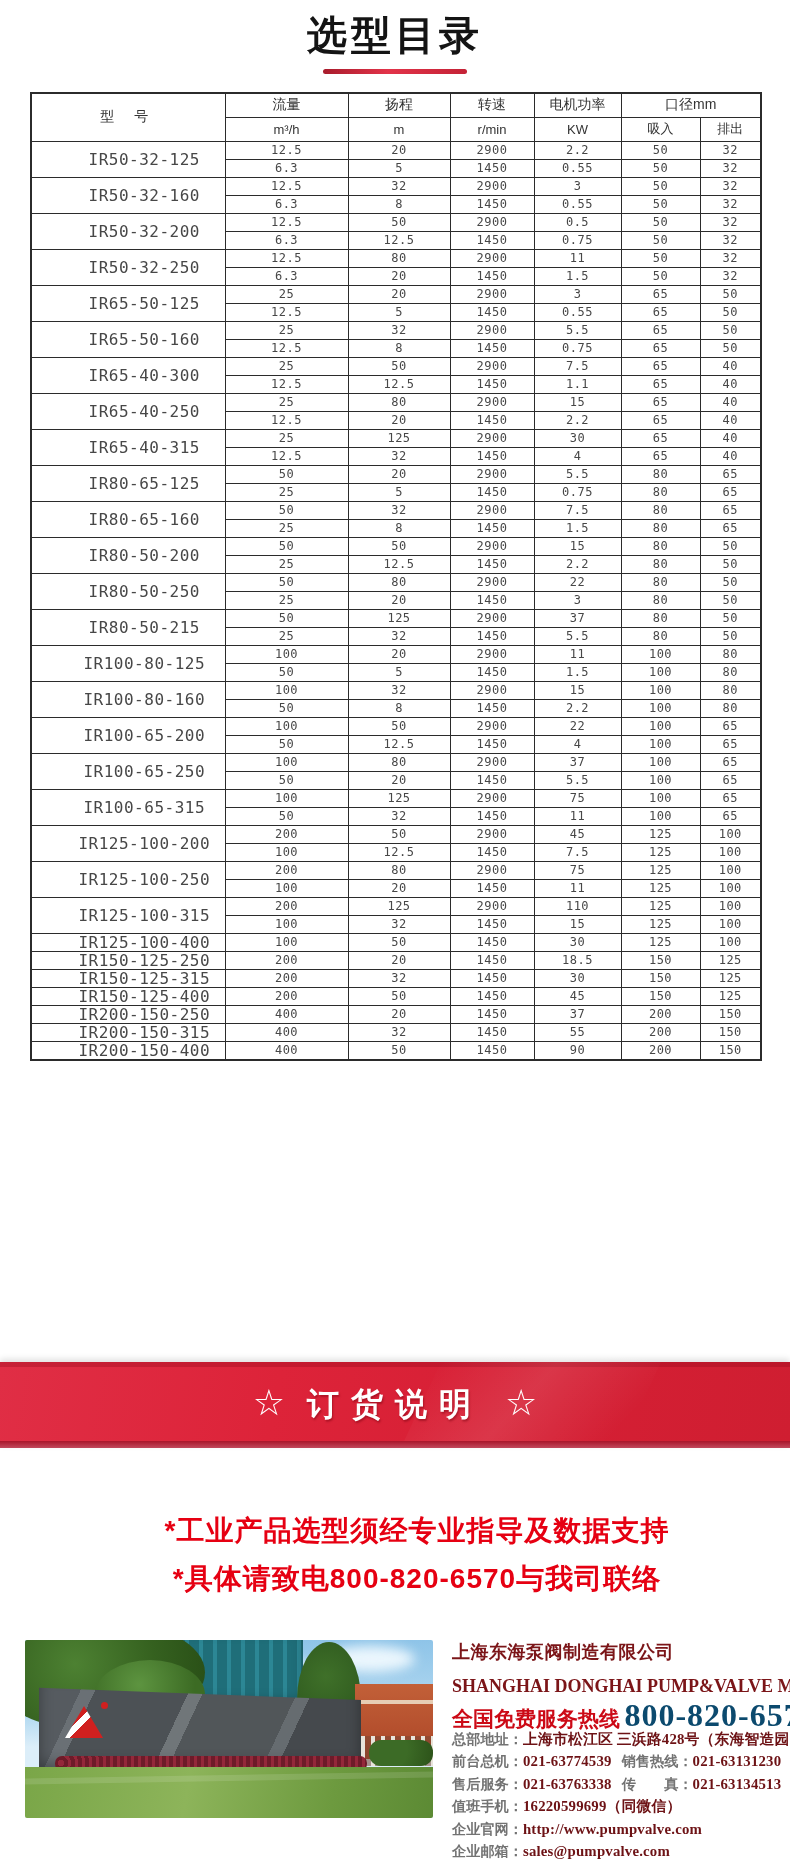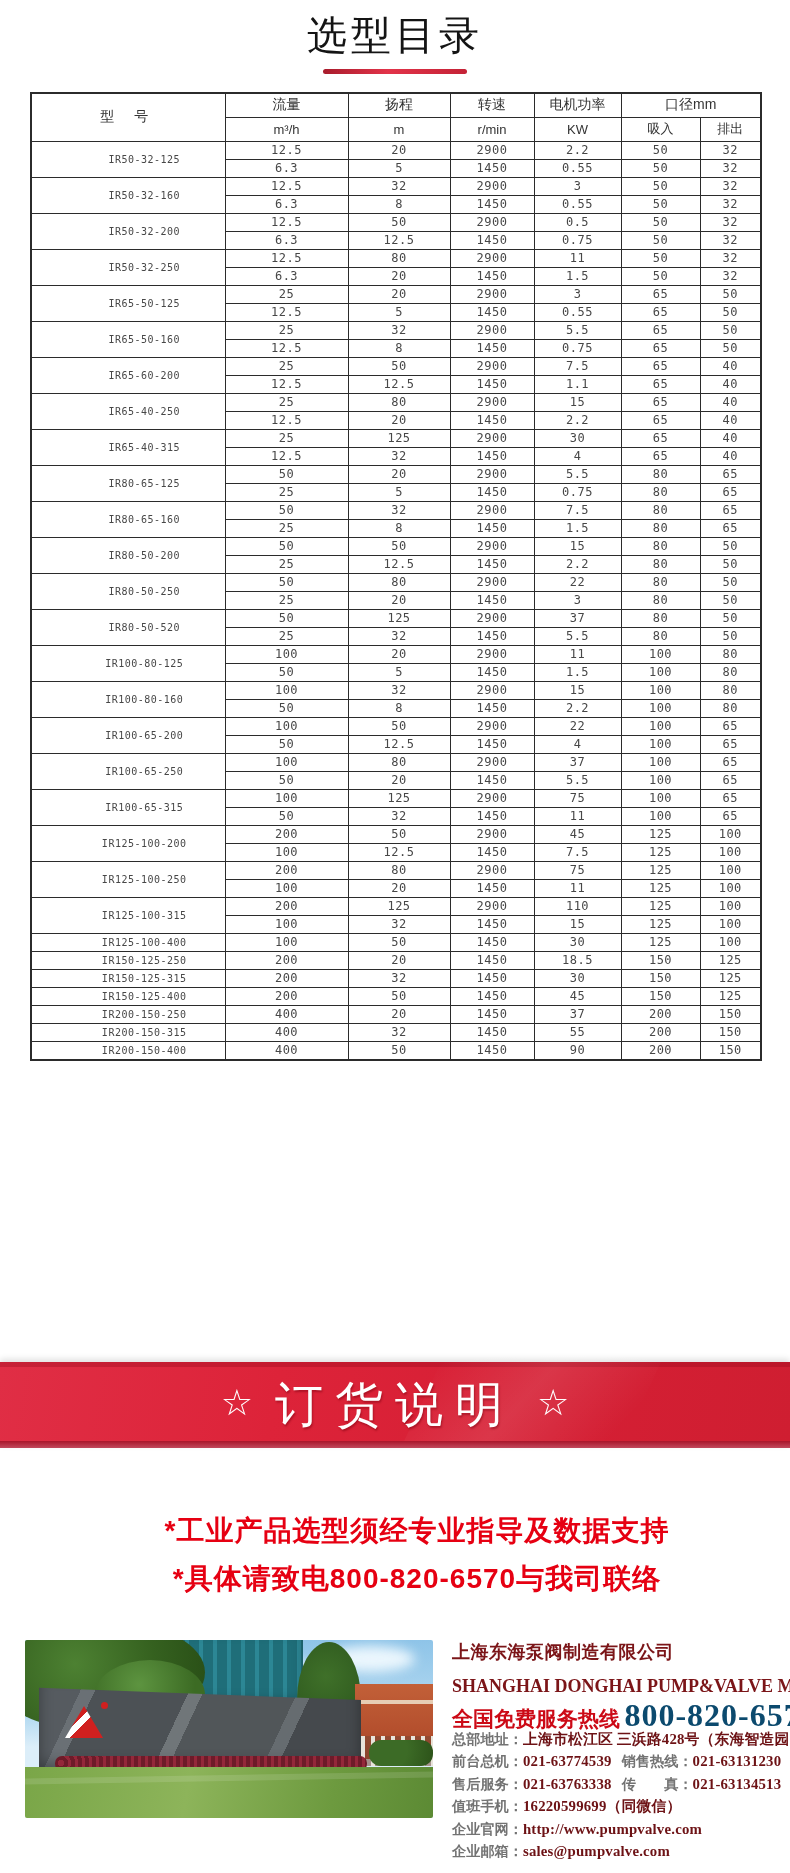--- a/index.html
+++ b/index.html
@@ -1,55 +1,55 @@
 <!DOCTYPE html>
 <html><head>
 <meta charset="utf-8">
 <style>
   * { margin:0; padding:0; box-sizing:border-box; }
   body { background:#ffffff; font-family:"Liberation Sans","DejaVu Sans",sans-serif; }
   .page { position:relative; width:790px; height:1873px; background:#fff; overflow:hidden; margin:0 auto; }
 
   
   .page-title { position:absolute; top:8px; left:0; width:100%; text-align:center;
-    font-size:40px; font-weight:normal; color:#141414; letter-spacing:4px; }
+    font-size:40px; font-weight:bold; color:#141414; letter-spacing:4px; }
   .title-underline { position:absolute; top:69px; left:calc(50% - 72px); width:144px; height:5px;
     border-radius:3px; background:linear-gradient(90deg,#a81c2c 0%,#e23349 45%,#c42236 100%); }
 
   
   .spec-table { position:absolute; top:92px; left:30px; width:730px;
     border-collapse:collapse; table-layout:fixed; }
   .spec-table th, .spec-table td { border:1px solid #2b2b2b; text-align:center; vertical-align:middle;
     color:#474747; overflow:hidden; white-space:nowrap; }
   .spec-table { border:2px solid #2b2b2b; }
   .spec-table thead th { height:24px; font-size:14px; font-weight:normal; color:#333; }
   .spec-table thead .unit-row th { font-size:13px; }
   .spec-table tbody td { height:17px; font-size:12px; line-height:17px;
     font-family:"DejaVu Sans Mono","Liberation Mono",monospace; letter-spacing:0.5px; }
-  .spec-table td.model-cell { font-size:10px; letter-spacing:0.5px;padding-left:32px; }
+  .spec-table td.model-cell { font-size:16px; letter-spacing:0.5px;padding-left:32px; }
   .model-header { letter-spacing:8px; }
 
   
   .footnote { position:absolute; top:1093px; left:27px; font-size:13.5px; color:#3c3c3c; letter-spacing:0.3px; }
 
   
   .order-banner { position:absolute; top:1362px; left:0; width:790px; height:86px;
     background:linear-gradient(100deg,#e02e45 0%,#dd2339 35%,#d51f34 70%,#cf1e31 100%);
     box-shadow:0 -3px 6px rgba(0,0,0,0.12); }
   .order-banner::before { content:""; position:absolute; left:0; top:0; width:100%; height:5px;
     background:rgba(150,10,30,0.35); }
   .order-banner::after { content:""; position:absolute; left:0; bottom:0; width:100%; height:7px;
     background:linear-gradient(#a8152a,#c2485c); }
   .banner-streak { position:absolute; top:-10px; left:420px; width:220px; height:110px;
     background:linear-gradient(115deg,rgba(255,255,255,0) 0%,rgba(255,255,255,0.10) 45%,rgba(255,255,255,0) 90%);
     transform:skewX(-25deg); }
   .banner-inner { position:absolute; top:0; left:0; width:100%; height:100%;
     display:flex; align-items:center; justify-content:center; gap:22px; }
   .banner-star { color:#ffffff; font-size:36px; line-height:1; padding-bottom:4px; }
-  .banner-title { color:#ffffff; font-size:48px; font-weight:normal; letter-spacing:12px;
+  .banner-title { color:#ffffff; font-size:32px; font-weight:bold; letter-spacing:12px;
     text-shadow:1px 2px 2px rgba(120,0,15,0.45); }
 
   
   .notice-line { position:absolute; left:0; width:100%; text-align:center;
     color:#e60012; font-weight:bold; font-size:28px; letter-spacing:1px;padding-left:44px; }
   .notice-1 { top:1512px; }
   .notice-2 { top:1560px; }
 
   
   .company-name { position:absolute; top:1640px; left:452px; width:315px;
@@ -236,21 +236,21 @@
         </tr>
         <tr>
           <td>12.5</td>
           <td>8</td>
           <td>1450</td>
           <td>0.75</td>
           <td>65</td>
           <td>50</td>
         </tr>
         <tr>
-          <td rowspan="2" class="model-cell">IR65-60-200</td>
+          <td rowspan="2" class="model-cell">IR65-40-300</td>
           <td>25</td>
           <td>50</td>
           <td>2900</td>
           <td>7.5</td>
           <td>65</td>
           <td>40</td>
         </tr>
         <tr>
           <td>12.5</td>
           <td>12.5</td>
@@ -355,21 +355,21 @@
         </tr>
         <tr>
           <td>25</td>
           <td>20</td>
           <td>1450</td>
           <td>3</td>
           <td>80</td>
           <td>50</td>
         </tr>
         <tr>
-          <td rowspan="2" class="model-cell">IR80-50-520</td>
+          <td rowspan="2" class="model-cell">IR80-50-215</td>
           <td>50</td>
           <td>125</td>
           <td>2900</td>
           <td>37</td>
           <td>80</td>
           <td>50</td>
         </tr>
         <tr>
           <td>25</td>
           <td>32</td>

